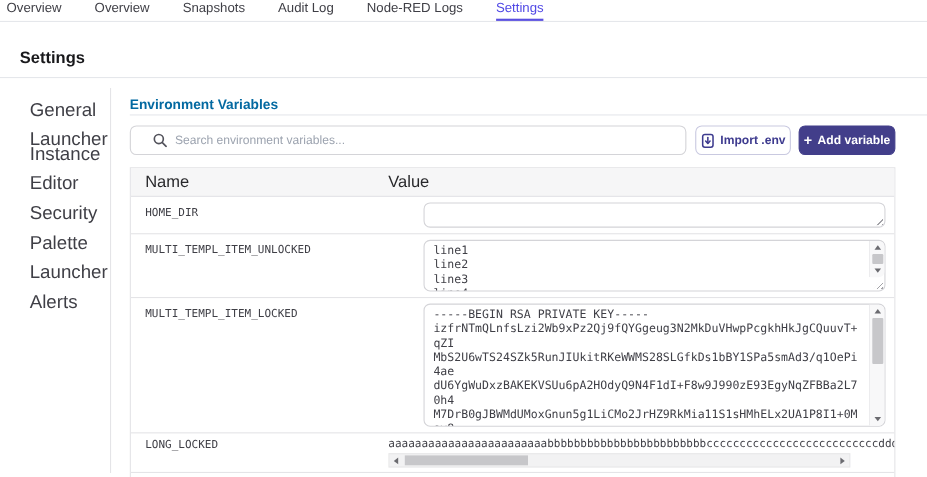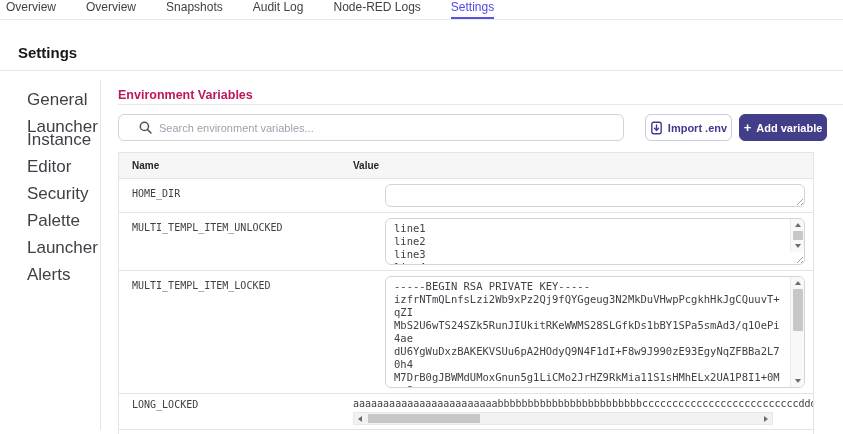--- a/index.html
+++ b/index.html
@@ -17,41 +17,41 @@
   
   .page-title { position:absolute; left:18px; top:44px; font-size:15px; font-weight:bold; color:#18181b; }
   .hr-under-title { position:absolute; left:0; top:70px; width:843px; height:1px; background:#e5e7eb; }
   
   .sidebar { position:absolute; left:8px; top:86px; width:92px; }
   .side-item { padding:7px 2px 7px 16px; font-size:17px; line-height:13px;
     color:#3f3f46; border-left:3px solid transparent; cursor:pointer; }
   .side-item.active { color:#4f46e5; border-left-color:#4f46e5; }
   .side-divider { position:absolute; left:100px; top:80px; width:1px; height:350px; background:#e4e4e7; }
   
-  .panel-title { position:absolute; left:118px; top:88px; font-size:12.5px; font-weight:bold; color:#be185d; }
+  .panel-title { position:absolute; left:118px; top:88px; font-size:12.5px; font-weight:bold; color:#0369a1; }
   .panel-title-hr { position:absolute; left:118px; top:104px; width:725px; height:1px; background:#e5e7eb; }
   .search-box { position:absolute; left:118px; top:114px; width:506px; height:27px;
     border:1px solid #d4d4d8; border-radius:6px; display:flex; align-items:center;
     padding-left:20px; gap:7px; background:#fff; }
   .search-box input { border:none; outline:none; flex:1; font-size:11px; color:#3f3f46;
     font-family:"Liberation Sans", sans-serif; background:transparent; }
   .search-box input::placeholder { color:#9ca3af; }
   .btn { display:flex; align-items:center; justify-content:center; gap:5px;
-    border-radius:6px; font-size:11px; font-weight:bold; cursor:pointer;margin-left:13px; }
+    border-radius:6px; font-size:11px; font-weight:bold; cursor:pointer; }
   .import-btn { position:absolute; left:632px; top:114px; width:87px; height:27px;
     background:#fff; border:1px solid #c9c9e0; color:#3e3b8f; }
   .add-btn { position:absolute; left:726px; top:114px; width:88px; height:27px;
     background:#423e8a; border:1px solid #423e8a; color:#fff; }
   .plus { font-size:13px; font-weight:bold; line-height:1; }
   
   .env-table { position:absolute; left:118px; top:152px; width:696px;
     border:1px solid #e4e4e7; background:#fff; }
   .thead { display:flex; align-items:center; height:26px; background:#f6f6f7;
     border-bottom:1px solid #e4e4e7; }
-  .th { font-size:10px; font-weight:bold; color:#27272a; }
+  .th { font-size:15px; font-weight:normal; color:#27272a; }
   .th-name { width:234px; padding-left:13px; }
   .row { display:flex; border-bottom:1px solid #e4e4e7; }
   .cell-name { width:234px; padding:9px 0 0 13px;
     font-family:"DejaVu Sans Mono", monospace; font-size:10px; color:#3f3f46; }
   .cell-value { position:relative; padding:5px 0; overflow:hidden; flex:1; }
   .ta { display:block; width:420px; border:1px solid #d4d4d8; border-radius:6px;
     background:#fff; font-family:"DejaVu Sans Mono", monospace; font-size:10.5px;
     line-height:13px; color:#3f3f46; padding:3px 20px 3px 8px; resize:none;
     overflow:hidden; outline:none; }
   .ta-wrap { position:relative; width:420px;margin-left:32px; }

